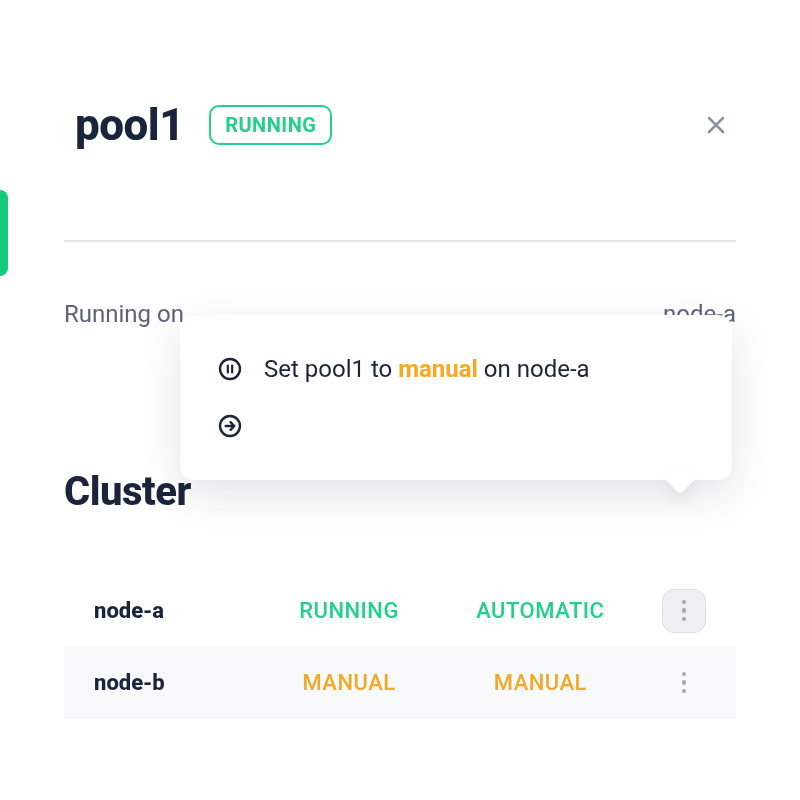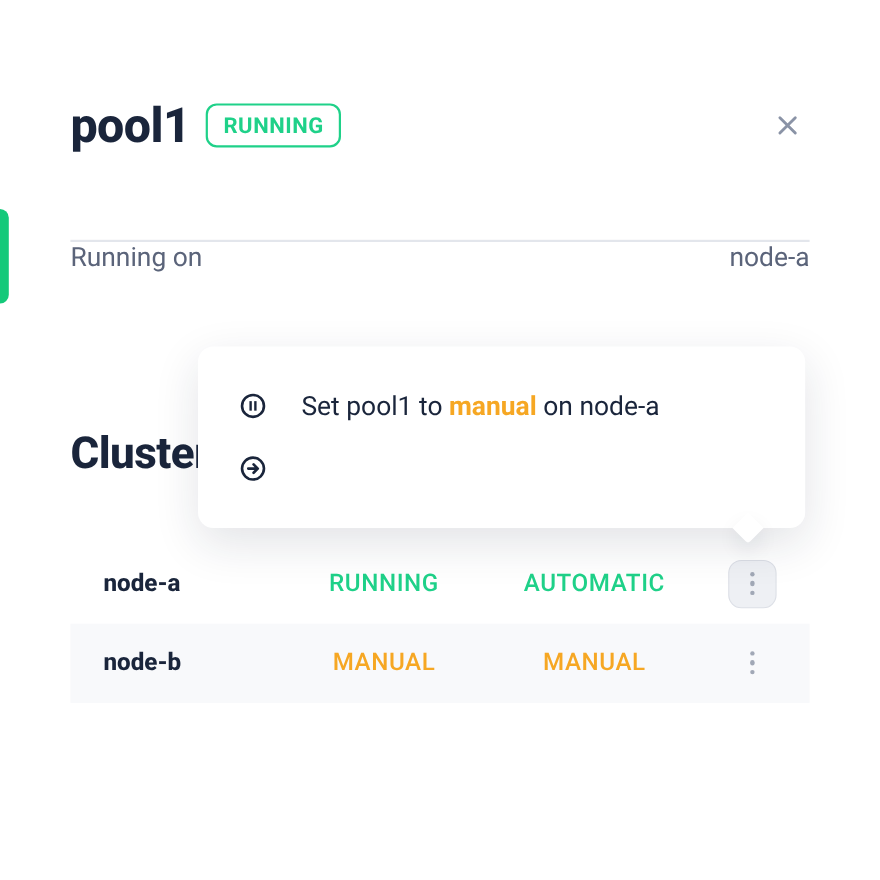--- a/index.html
+++ b/index.html
@@ -54,21 +54,21 @@
 
   .header {
     display: flex;
     align-items: center;
   }
   .title {
     font-size: 44px;
     font-weight: 800;
     letter-spacing: -0.5px;
     color: var(--text-dark);
-    margin: 0;
+    margin: 11px;
   }
   .status-badge {
     display: inline-flex;
     align-items: center;
     margin-left: 14px;
     padding: 6px 14px;
     border: 2.5px solid var(--green);
     border-radius: 10px;
     color: var(--green);
     font-size: 20px;
@@ -91,20 +91,21 @@
     margin-top: 78px;
     height: 1.5px;
     background: var(--divider);
     width: 100%;
   }
 
   .running-row {
     display: flex;
     justify-content: space-between;
     align-items: center;
+    margin-top: 58px;
     font-size: 24px;
     color: var(--text-muted);
   }
   .running-row .node {
     color: var(--text-muted);
   }
 
   .section-title {
     font-size: 40px;
     font-weight: 800;
@@ -182,21 +183,21 @@
     width: 20px;
     height: 20px;
     background: #ffffff;
     transform: rotate(45deg);
     box-shadow: 6px 6px 18px rgba(25, 36, 60, 0.08);
     border-bottom-right-radius: 3px;
   }
   .menu-item {
     display: flex;
     align-items: center;
-    gap: 30px;
+    gap: 20px;
     padding: 14px 0;
     font-size: 24px;
     color: var(--text-dark);
     cursor: pointer;
   }
   .menu-item .icon {
     width: 28px;
     height: 28px;
     flex-shrink: 0;
     display: flex;

